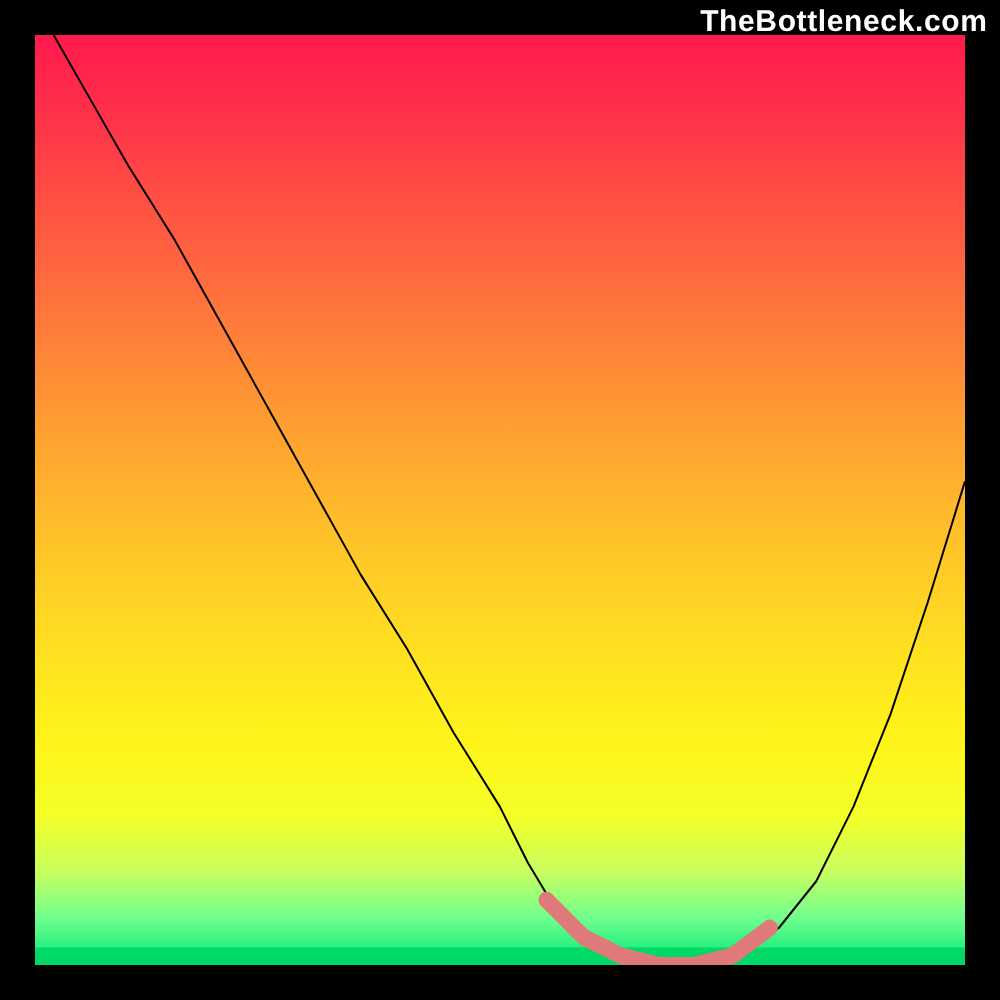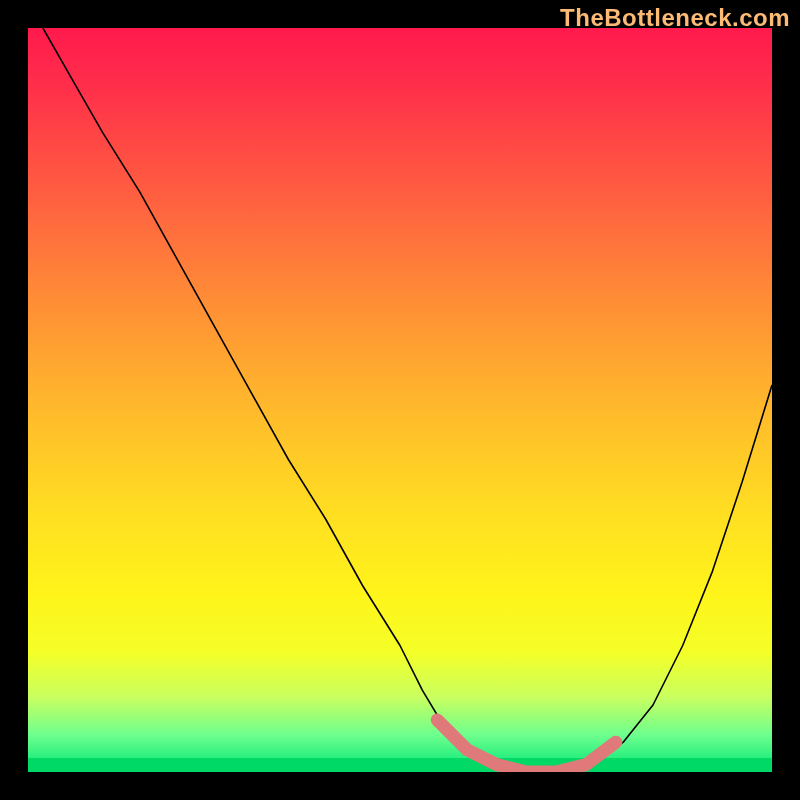--- a/index.html
+++ b/index.html
@@ -14,21 +14,21 @@
   .frame {
     position: relative;
     width: 800px;
     height: 800px;
     background: #000;
   }
   .watermark {
     position: absolute;
     top: 4px;
     right: 10px;
-    color: #fdba74;
+    color: #ffffff;
     font-size: 24px;
     font-weight: bold;
     letter-spacing: 0.5px;
     user-select: none;
     text-align: center;
   }
   .plot-area {
     position: absolute;
     left: 28px;
     top: 28px;

